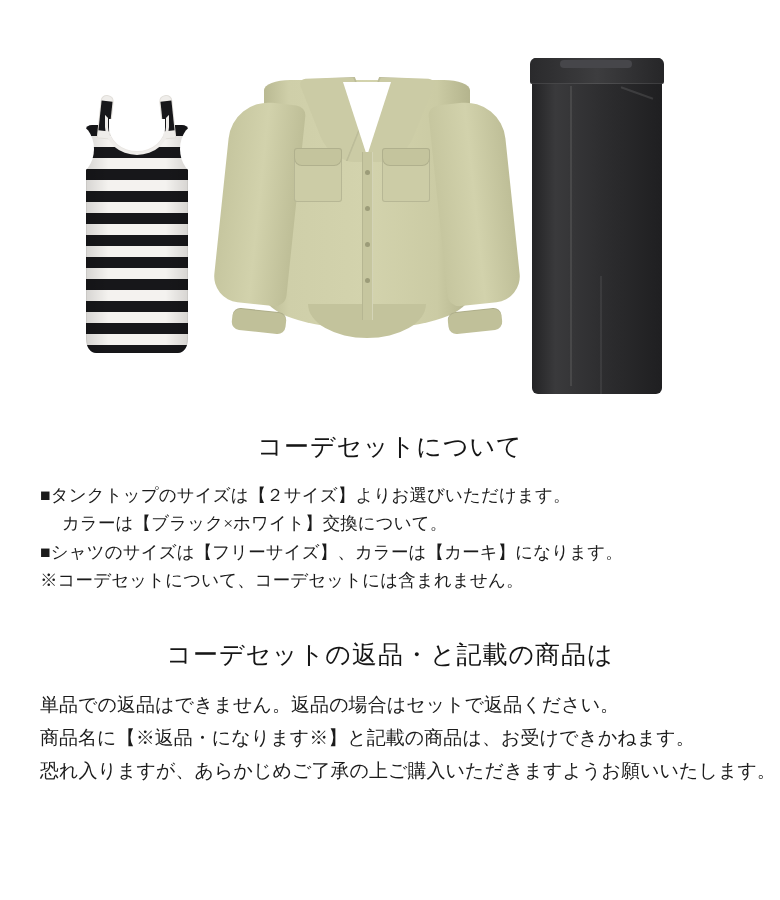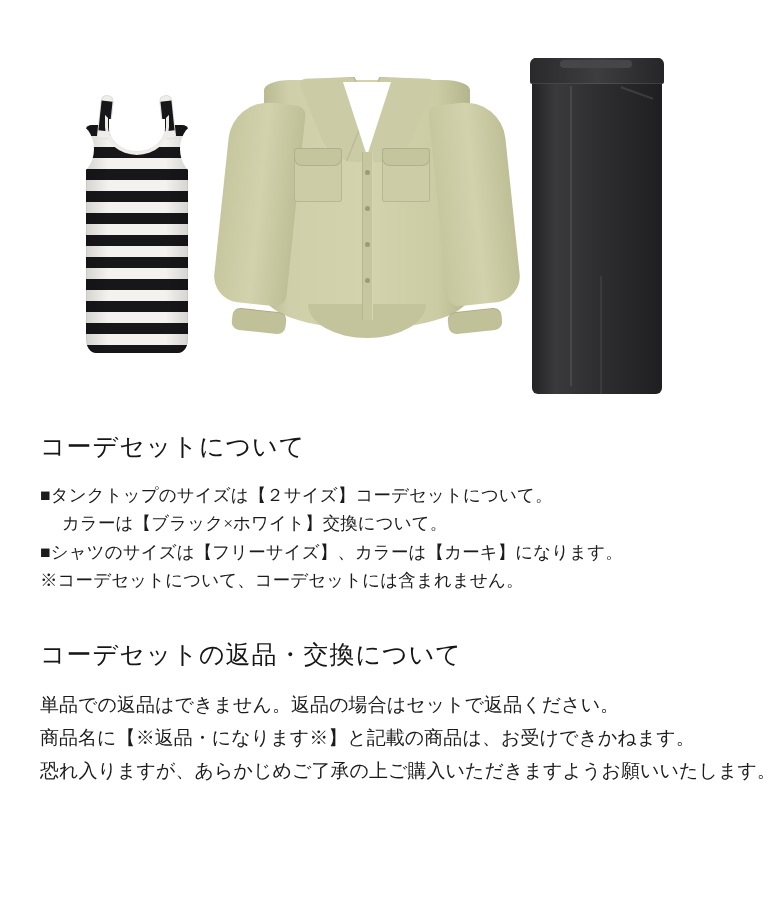--- a/index.html
+++ b/index.html
@@ -313,20 +313,21 @@
     position: relative;
     padding: 0 40px;
   }
   h2 {
     font-family: "Liberation Serif", serif;
     font-weight: normal;
     font-size: 25px;
     letter-spacing: 0.04em;
     margin: 0 0 18px 0;
     color: #161616;
+    text-align: center;
   }
   .section-1 { margin-top: 10px; }
   .section-2 { margin-top: 44px; }
   .lines { margin: 0; }
   .line {
     font-family: "Liberation Serif", serif;
     font-size: 17.5px;
     line-height: 1.62;
     letter-spacing: 0.005em;
     color: #1b1b1b;
@@ -391,29 +392,29 @@
     <div class="skirt-slit"></div>
   </div>
 
 </div>
 
 <div class="content">
 
   <section class="section-1">
     <h2>コーデセットについて</h2>
     <div class="lines">
-      <div class="line">■タンクトップのサイズは【２サイズ】コーデセットについて。</div>
+      <div class="line">■タンクトップのサイズは【２サイズ】よりお選びいただけます。</div>
       <div class="line indent">カラーは【ブラック×ホワイト】交換について。</div>
       <div class="line">■シャツのサイズは【フリーサイズ】、カラーは【カーキ】になります。</div>
       <div class="line">※コーデセットについて、コーデセットには含まれません。</div>
     </div>
   </section>
 
   <section class="section-2">
-    <h2>コーデセットの返品・交換について</h2>
+    <h2>コーデセットの返品・と記載の商品は</h2>
     <div class="lines">
       <div class="body-line">単品での返品はできません。返品の場合はセットで返品ください。</div>
       <div class="body-line">商品名に【※返品・になります※】と記載の商品は、お受けできかねます。</div>
       <div class="body-line">恐れ入りますが、あらかじめご了承の上ご購入いただきますようお願いいたします。</div>
     </div>
   </section>
 
 </div>
 
 </body></html>

